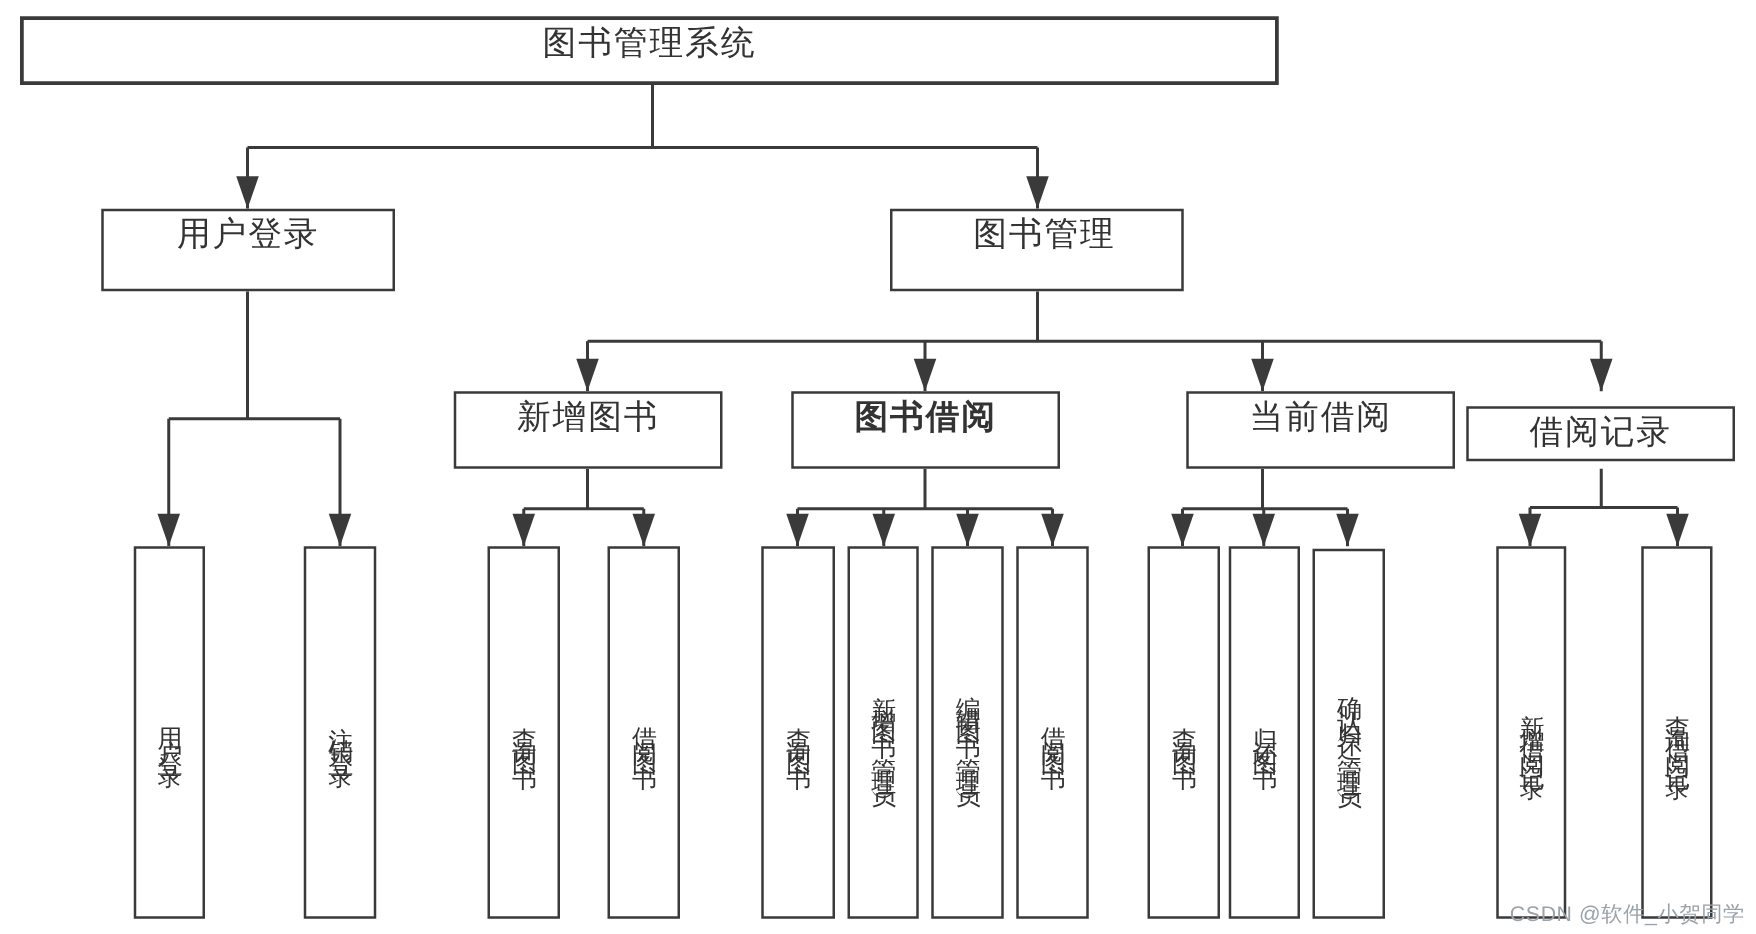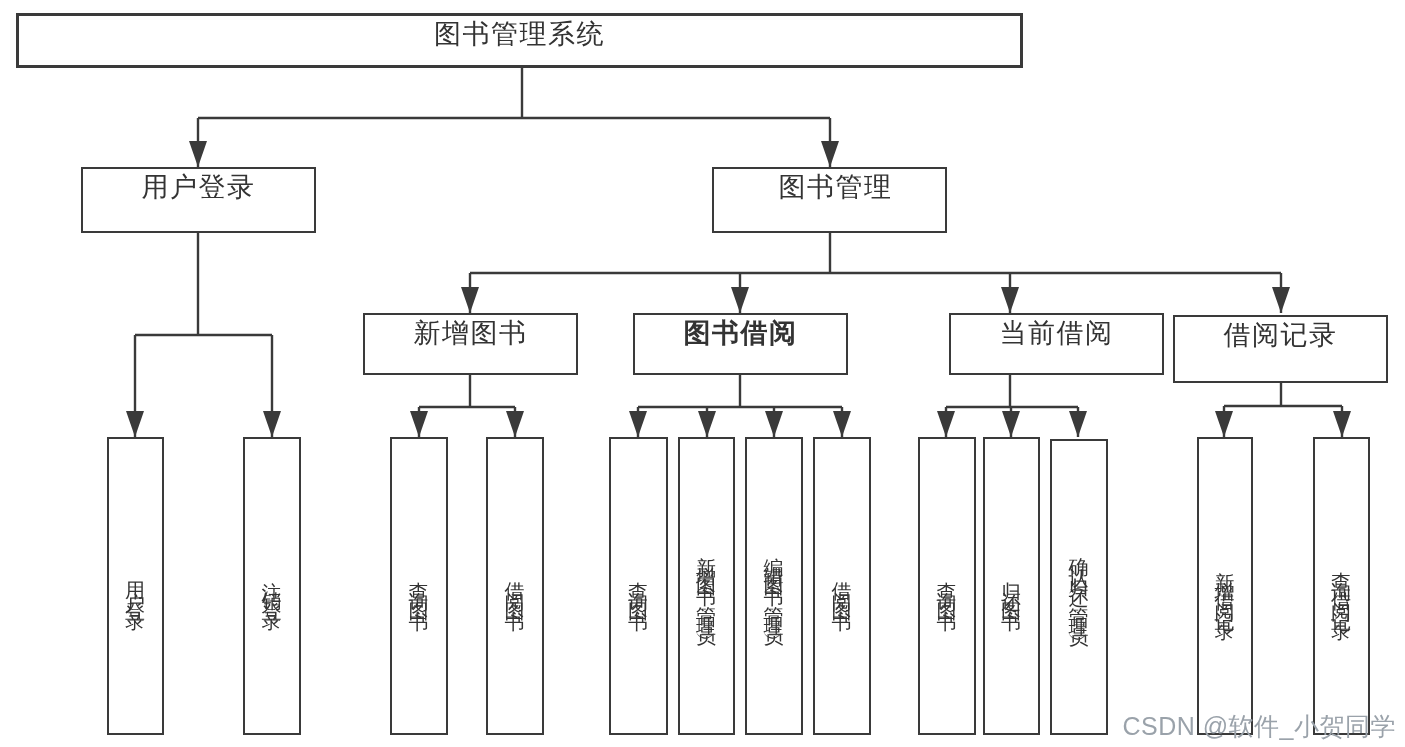--- a/index.html
+++ b/index.html
@@ -45,21 +45,21 @@
     font-size: 20px;
     letter-spacing: 10px;
     line-height: 1;
     color: #333333;
     white-space: nowrap;
   }
   .watermark {
     position: absolute;
     right: 9px;
     bottom: 4px;
-    font-size: 25px;
+    font-size: 17px;
     color: #9aa2aa;
     letter-spacing: 0.5px;
     white-space: nowrap;
   }
 </style>
 </head>
 <body>
 
 <div class="canvas">
 
@@ -142,21 +142,21 @@
 
   <div class="node" style="left:363px; top:313px; width:215px; height:62px;">
     <span>新增图书</span>
   </div>
   <div class="node" style="left:633px; top:313px; width:215px; height:62px;font-weight:bold;">
     <span>图书借阅</span>
   </div>
   <div class="node" style="left:903px; top:313px; width:215px; height:62px;margin-left:46px;">
     <span>当前借阅</span>
   </div>
-  <div class="node" style="left:1173px; top:315px; width:215px; height:68px;">
+  <div class="node" style="left:1173px; top:325px; width:215px; height:44px;">
     <span>借阅记录</span>
   </div>
 
   <div class="leaf" style="left:107px; top:437px; width:57px; height:298px;">
     <span class="vtext">用户登录</span>
   </div>
   <div class="leaf" style="left:243px; top:437px; width:58px; height:298px;">
     <span class="vtext">注销登录</span>
   </div>
 

